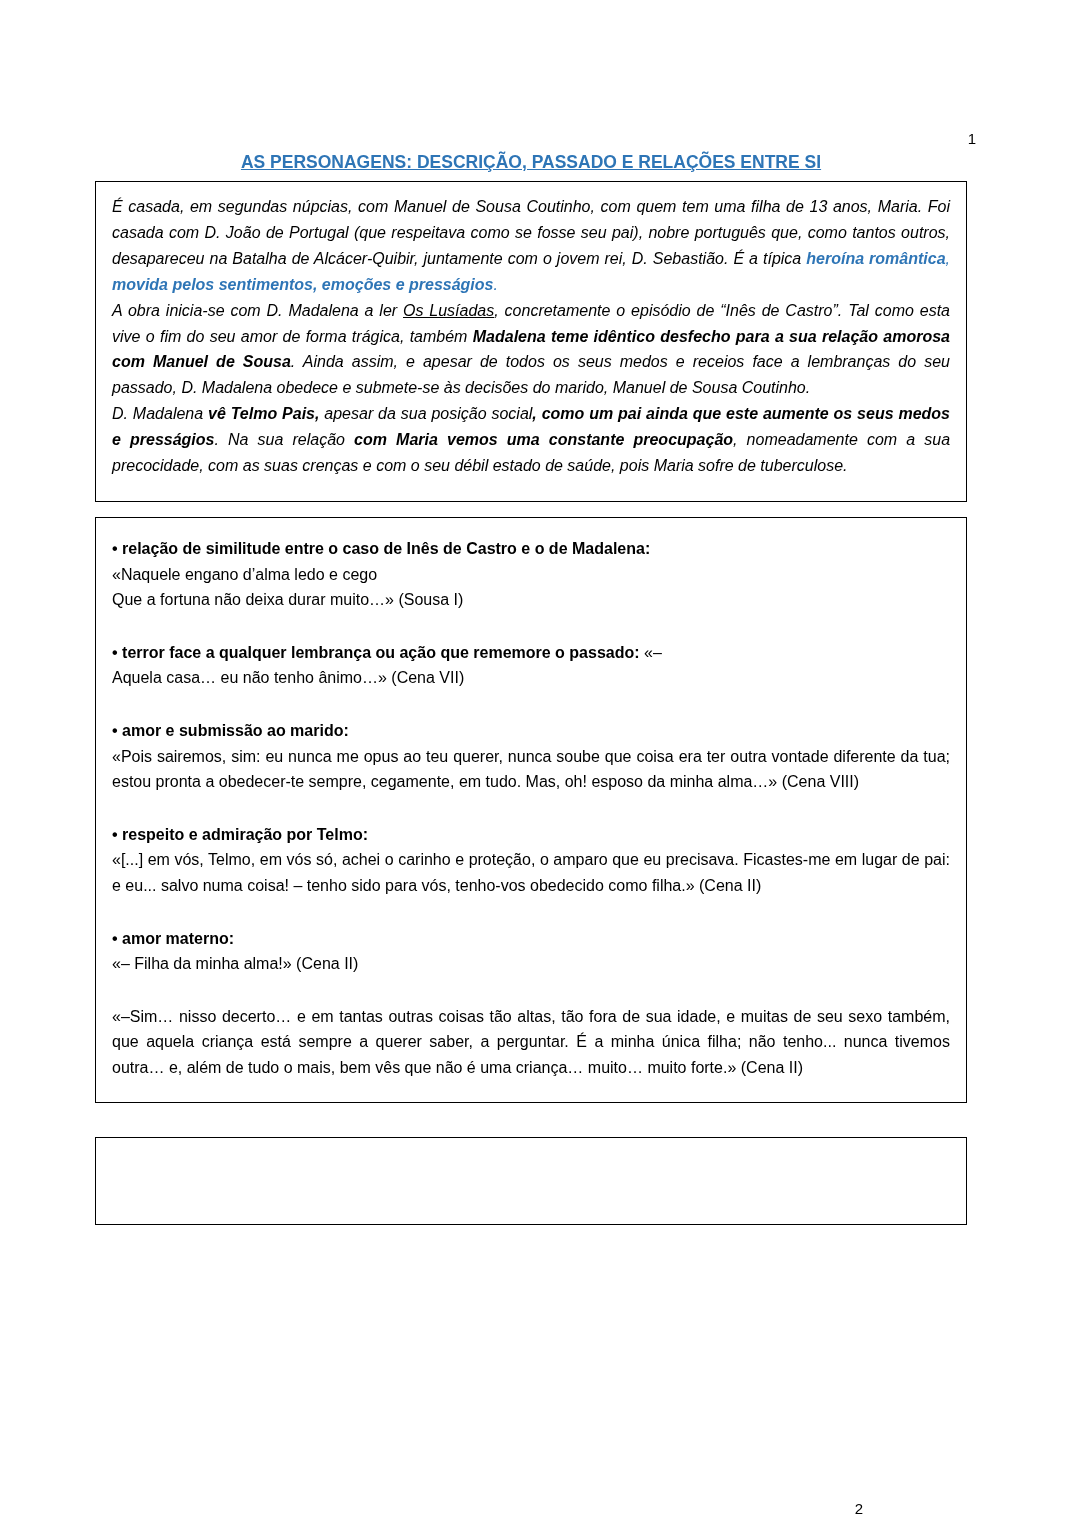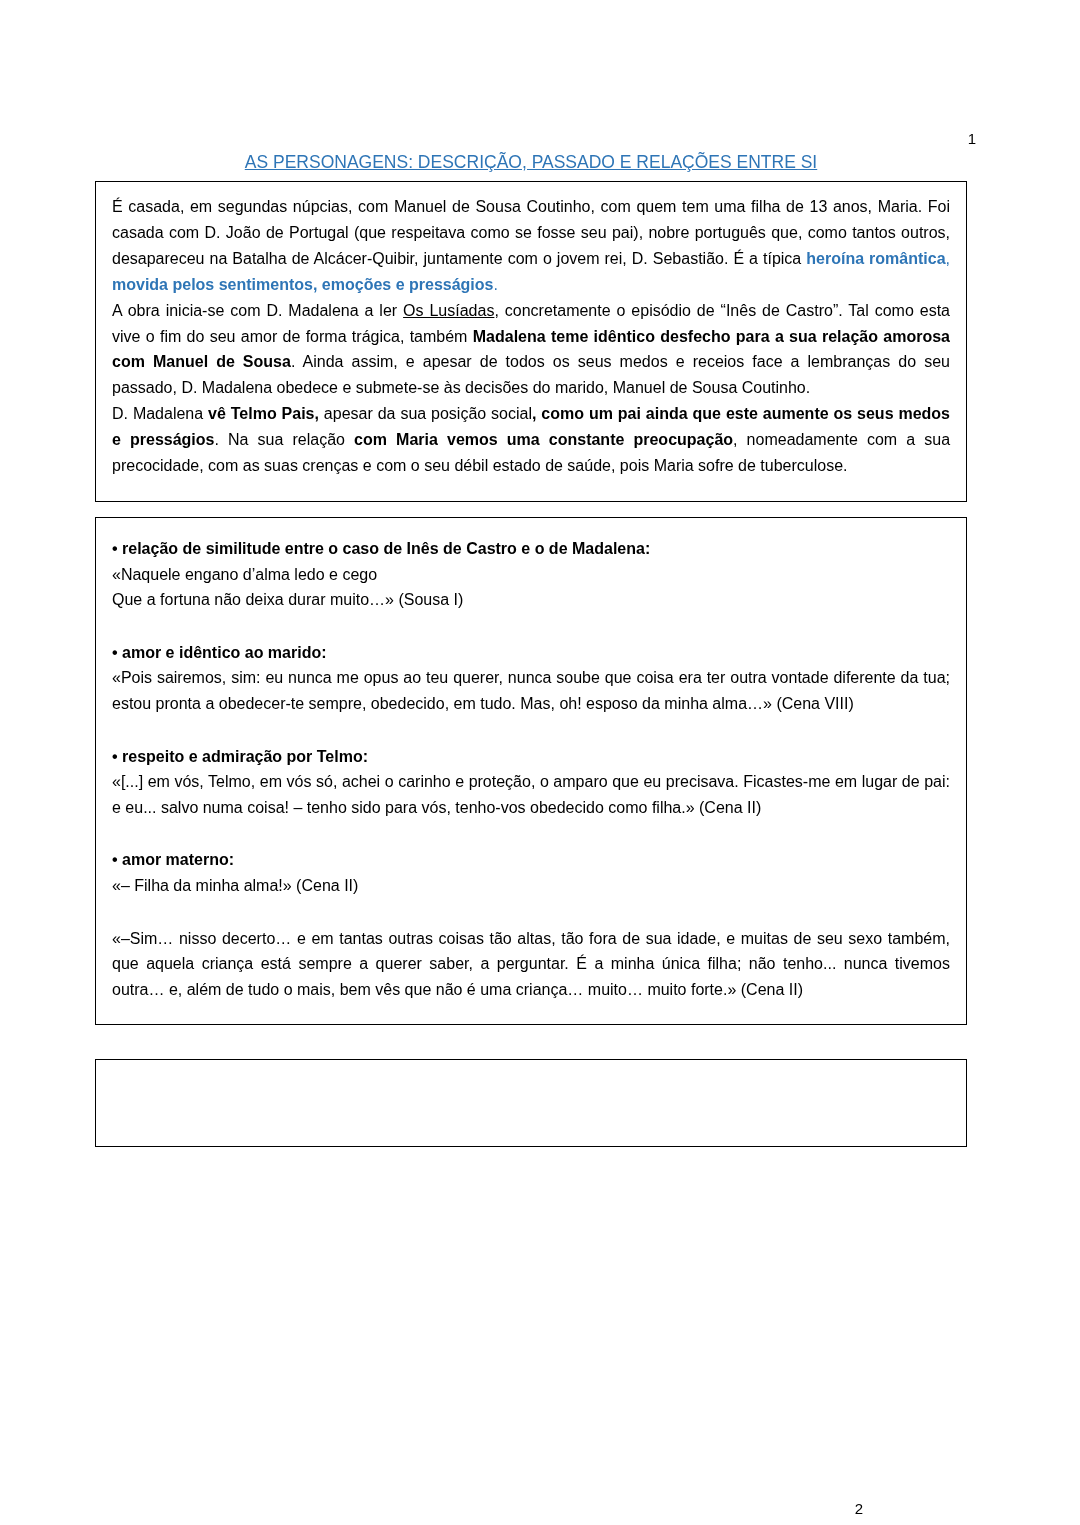--- a/index.html
+++ b/index.html
@@ -30,21 +30,21 @@
   .content{
     position:absolute;
     left:95px;
     top:152px;
     width:872px;
   }
   .title{
     margin:0 0 8px 0;
     text-align:center;
     font-size:17.5px;
-    font-weight:400;
+    font-weight:700;
     color:var(--accent);
     text-decoration:underline;
   }
   .box{
     border:1.6px solid #000;
     background:#fff;
   }
   .box-header{
     text-align:center;
     padding:5px 0 5px;
@@ -54,21 +54,21 @@
     background:var(--hl);
     font-weight:700;
     font-size:16.5px;
     padding:1px 4px;
   }
   .box-body{
     padding:12px 16px 22px 16px;
     text-align:justify;
     line-height:1.62;
   }
-  .box-body p{margin:0;}
+  .box-body p{margin:0;font-style:italic;}
   .quotes{
     margin-top:15px;
     padding:18px 16px 16px 16px;
     line-height:1.6;
   }
   .quote-item{
     margin-bottom:27px;
     text-align:justify;
   }
   .quote-item:last-child{margin-bottom:6px;}
@@ -96,21 +96,22 @@
     <section class="box">
       <div class="box-body">
         <p><span>É casada, em segundas núpcias, com Manuel de Sousa Coutinho, com quem tem uma filha de 13 anos, Maria. Foi casada com D. João de Portugal (que respeitava como se fosse seu pai), nobre português que, como tantos outros, desapareceu na Batalha de Alcácer-Quibir, juntamente com o jovem rei, D. Sebastião. É a típica </span><span class="b blue">heroína romântica</span><span class="blue">, </span><span class="b blue">movida pelos sentimentos, emoções e presságios</span><span class="blue">.</span></p>
         <p><span>A obra inicia-se com D. Madalena a ler </span><span class="u">Os Lusíadas</span><span>, concretamente o episódio de “Inês de Castro”. Tal como esta vive o fim do seu amor de forma trágica, também </span><span class="b">Madalena teme idêntico desfecho para a sua relação amorosa com Manuel de Sousa</span><span>. Ainda assim, e apesar de todos os seus medos e receios face a lembranças do seu passado, D. Madalena obedece e submete-se às decisões do marido, Manuel de Sousa Coutinho.</span></p>
         <p><span>D. Madalena </span><span class="b">vê Telmo Pais,</span><span> apesar da sua posição social</span><span class="b">, como um pai ainda que este aumente os seus medos e presságios</span><span>. Na sua relação </span><span class="b">com Maria vemos uma constante preocupação</span><span>, nomeadamente com a sua precocidade, com as suas crenças e com o seu débil estado de saúde, pois Maria sofre de tuberculose.</span></p>
       </div>
     </section>
 
     <section class="box quotes">
       <div class="quote-item"><span class="b">• relação de similitude entre o caso de Inês de Castro e o de Madalena:</span><br><span class="i">«Naquele engano d’alma ledo e cego</span><br><span class="i">Que a fortuna não deixa durar muito…» </span><span>(Sousa I)</span></div>
-      <div class="quote-item"><span class="b">• amor e idêntico ao marido:</span><br><span class="i">«Pois sairemos, sim: eu nunca me opus ao teu querer, nunca soube que coisa era ter outra vontade diferente da tua; estou pronta a obedecer-te sempre, obedecido, em tudo. Mas, oh! esposo da minha alma…» </span><span class="i">(Cena VIII)</span></div>
+      <div class="quote-item"><span class="b">• terror face a qualquer lembrança ou ação que rememore o passado: </span><span class="i">«–</span><br><span class="i">Aquela casa… eu não tenho ânimo…» </span><span>(Cena VII)</span></div>
+      <div class="quote-item"><span class="b">• amor e submissão ao marido:</span><br><span class="i">«Pois sairemos, sim: eu nunca me opus ao teu querer, nunca soube que coisa era ter outra vontade diferente da tua; estou pronta a obedecer-te sempre, cegamente, em tudo. Mas, oh! esposo da minha alma…» </span><span class="i">(Cena VIII)</span></div>
       <div class="quote-item"><span class="b">• respeito e admiração por Telmo:</span><br><span class="i">«[...] em vós, Telmo, em vós só, achei o carinho e proteção, o amparo que eu precisava. Ficastes-me em lugar de pai: e eu... salvo numa coisa! – tenho sido para vós, tenho-vos obedecido como filha.» </span><span class="i">(Cena II)</span></div>
       <div class="quote-item"><span class="b">• amor materno:</span><br><span class="i">«– Filha da minha alma!» </span><span class="i">(Cena II)</span></div>
       <div class="quote-item"><span class="i">«–Sim… nisso decerto… e em tantas outras coisas tão altas, tão fora de sua idade, e muitas de seu sexo também, que aquela criança está sempre a querer saber, a perguntar. É a minha única filha; não tenho... nunca tivemos outra… e, além de tudo o mais, bem vês que não é uma criança… muito… muito forte.» </span><span>(Cena II)</span></div>
     </section>
 
     <div class="page-number pn2">2</div>
 
     <section class="box box3">
       <div class="box-body"></div>
     </section>

